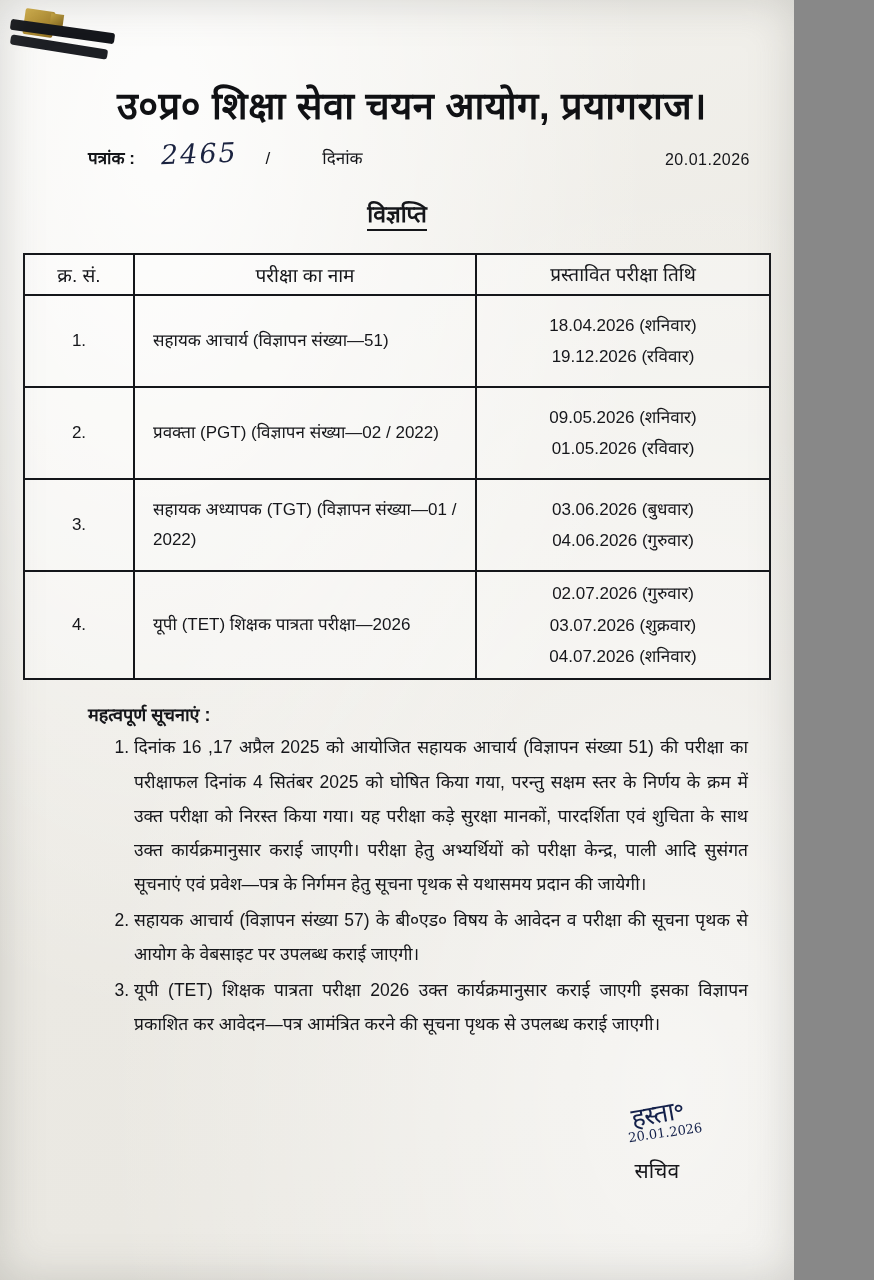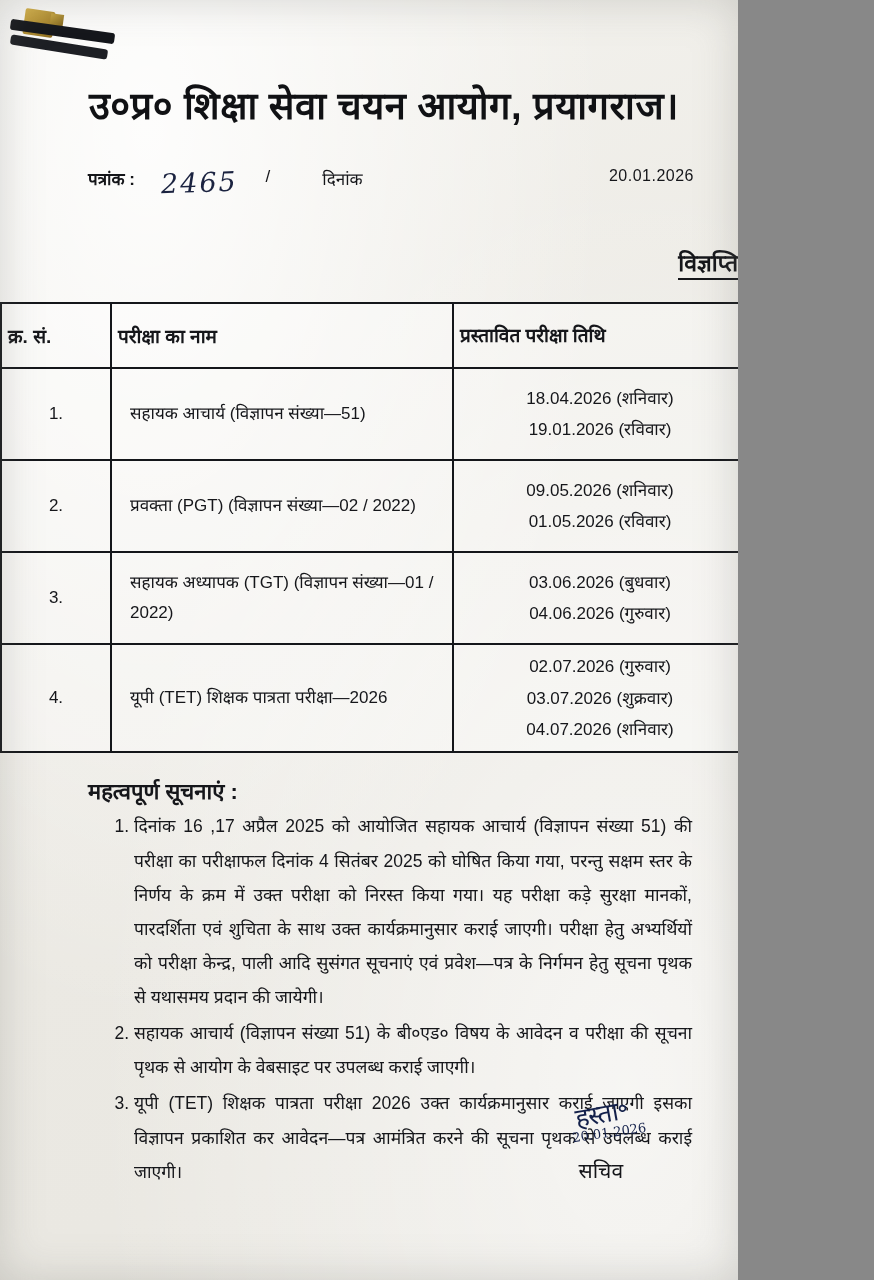--- a/index.html
+++ b/index.html
@@ -2,21 +2,21 @@
 <html><head>
 <meta charset="utf-8">
 <style>
   html, body {
     margin: 0;
     padding: 0;
     background: #888;
   }
   .page {
     position: relative;
-    width: 738px;
+    width: 794px;
     height: 1280px;
     background: #efeeea;
     overflow: hidden;
     font-family: "Liberation Sans", sans-serif;
     color: #15161a;
   }
   
   .page:before {
     content: "";
     position: absolute;
@@ -90,44 +90,44 @@
     letter-spacing: 0.5px;
     color: #101114;
   }
   .title-wrap {
     padding-top: 78px;
     padding-left: 30px;
   }
 
   .meta-row {
     display: flex;
-    align-items: flex-start;
-    margin-top: 37px;
+    align-items: flex-end;
+    margin-top: 8px;
     padding: 0 44px 0 88px;
     font-size: 17px;
   }
   .meta-label { font-weight: 600; }
   .handwritten-no {
     font-family: "DejaVu Serif", serif;
     font-size: 27px;
     font-style: italic;
     letter-spacing: 2px;
     color: #1b2340;
     margin: 0 10px 0 26px;
     transform: rotate(-2deg);
     display: inline-block;
   }
   .meta-slash { margin: 0 18px; }
   .meta-mid { letter-spacing: 0.3px; }
   .meta-date-label { margin-left: 34px; }
   .meta-date-val { margin-left: auto; font-size: 16px; letter-spacing: 0.5px; }
 
   .vigyapti {
-    text-align: right;
-    margin-top: 48px;
+    text-align: center;
+    margin-top: 28px;
     font-size: 23px;
     font-weight: bold;
   }
   .vigyapti span {
     border-bottom: 2px solid #15161a;
     padding-bottom: 2px;
   }
 
   .intro {
     margin: 26px 46px 0 88px;
@@ -141,36 +141,36 @@
     border-collapse: collapse;
     width: 748px;
     background: rgba(255,255,255,0.35);
   }
   table.cal th, table.cal td {
     border: 2px solid #14161a;
     padding: 6px 8px;
     font-size: 17px;
   }
   table.cal th {
-    font-weight: bold;
+    font-weight: normal;
     font-size: 19px;
-    padding: 14px 6px;
-    text-align: left;
+    padding: 2px 6px;
+    text-align: center;
   }
   .col-sn { width: 92px; text-align: center; font-size: 17px; }
   .col-name { padding-left: 18px !important; line-height: 1.75; }
   .col-date { width: 276px; text-align: center; line-height: 1.85; }
   .col-date div { white-space: nowrap; }
   table.cal td.col-sn, table.cal td.col-name, table.cal td.col-date {
     height: 78px;
   }
 
   .notes-head {
     margin: 22px 0 4px 88px;
-    font-size: 22px;
+    font-size: 18px;
     font-weight: bold;
   }
   ol.notes {
     margin: 0 46px 0 108px;
     padding-left: 26px;
     font-size: 17.5px;
     line-height: 1.95;
   }
   ol.notes li {
     text-align: justify;
@@ -249,21 +249,21 @@
           <th>परीक्षा का नाम</th>
           <th class="col-date">प्रस्तावित परीक्षा तिथि</th>
         </tr>
       </thead>
       <tbody>
         <tr>
           <td class="col-sn">1.</td>
           <td class="col-name">सहायक आचार्य (विज्ञापन संख्या—51)</td>
           <td class="col-date">
             <div>18.04.2026 (शनिवार)</div>
-            <div>19.01.2026 (रविवार)</div>
+            <div>19.12.2026 (रविवार)</div>
           </td>
         </tr>
         <tr>
           <td class="col-sn">2.</td>
           <td class="col-name">प्रवक्ता (PGT) (विज्ञापन संख्या—02 / 2022)</td>
           <td class="col-date">
             <div>09.05.2026 (शनिवार)</div>
             <div>01.05.2026 (रविवार)</div>
           </td>
         </tr>
@@ -283,21 +283,21 @@
             <div>03.07.2026 (शुक्रवार)</div>
             <div>04.07.2026 (शनिवार)</div>
           </td>
         </tr>
       </tbody>
     </table>
 
     <div class="notes-head">महत्वपूर्ण सूचनाएं :</div>
     <ol class="notes">
       <li>दिनांक 16 ,17 अप्रैल 2025 को आयोजित सहायक आचार्य (विज्ञापन संख्या 51) की परीक्षा का परीक्षाफल दिनांक 4 सितंबर 2025 को घोषित किया गया, परन्तु सक्षम स्तर के निर्णय के क्रम में उक्त परीक्षा को निरस्त किया गया। यह परीक्षा कड़े सुरक्षा मानकों, पारदर्शिता एवं शुचिता के साथ उक्त कार्यक्रमानुसार कराई जाएगी। परीक्षा हेतु अभ्यर्थियों को परीक्षा केन्द्र, पाली आदि सुसंगत सूचनाएं एवं प्रवेश—पत्र के निर्गमन हेतु सूचना पृथक से यथासमय प्रदान की जायेगी।</li>
-      <li>सहायक आचार्य (विज्ञापन संख्या 51) के बी०एड० विषय के आवेदन व परीक्षा की सूचना पृथक से आयोग के वेबसाइट पर उपलब्ध कराई जाएगी।</li>
+      <li>सहायक आचार्य (विज्ञापन संख्या 57) के बी०एड० विषय के आवेदन व परीक्षा की सूचना पृथक से आयोग के वेबसाइट पर उपलब्ध कराई जाएगी।</li>
       <li>यूपी (TET) शिक्षक पात्रता परीक्षा 2026 उक्त कार्यक्रमानुसार कराई जाएगी इसका विज्ञापन प्रकाशित कर आवेदन—पत्र आमंत्रित करने की सूचना पृथक से उपलब्ध कराई जाएगी।</li>
     </ol>
 
   </div>
 
   <div class="sign-area">
     <div class="sign-mark">हस्ता॰</div>
     <div class="sign-date">20.01.2026</div>
     <div class="sign-label">सचिव</div>
   </div>

